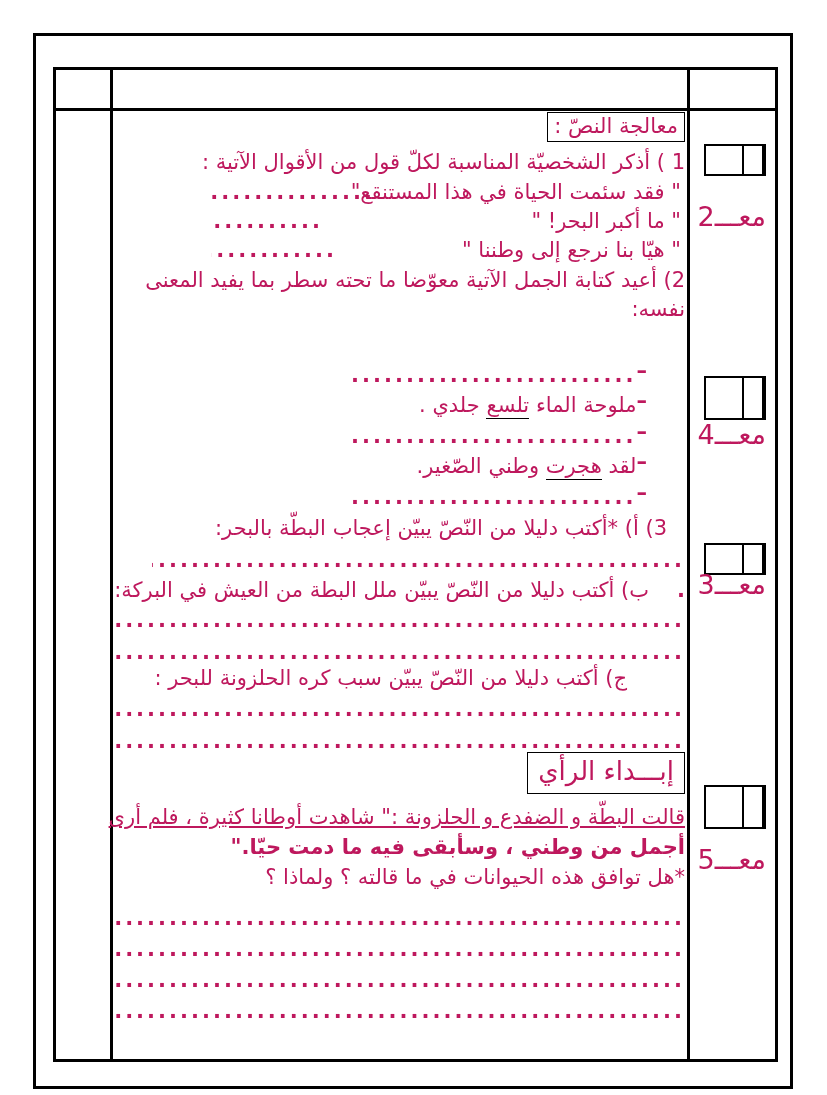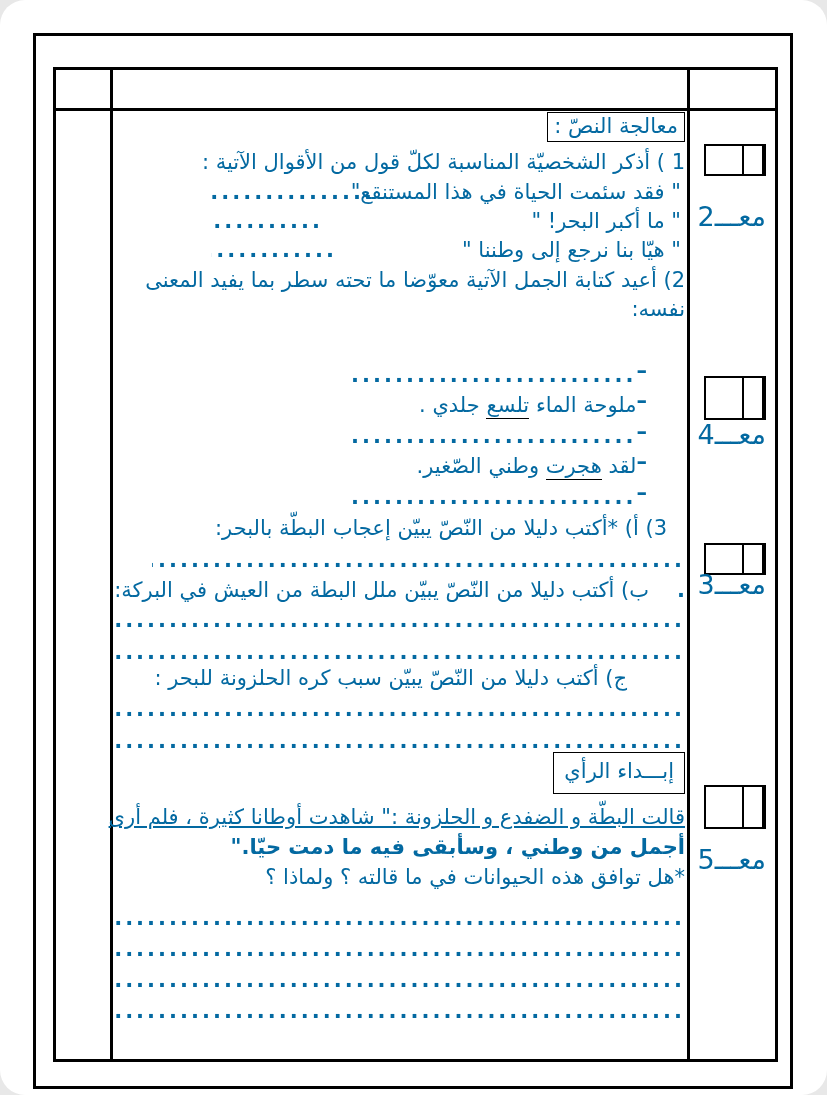--- a/index.html
+++ b/index.html
@@ -1,27 +1,27 @@
 <!DOCTYPE html>
 <html lang="ar"><head>
 <meta charset="utf-8">
 <style>
   html,body{margin:0;padding:0;background:#e8e8e8;}
   .sheet{
     position:relative;width:827px;height:1095px;background:#ffffff;
-    font-family:"DejaVu Sans",sans-serif;color:#0369a1;overflow:hidden;border-radius:25px;
+    font-family:"DejaVu Sans",sans-serif;color:#be185d;overflow:hidden;
   }
   .page-border{position:absolute;left:33px;top:33px;width:754px;height:1050px;border:3px solid #000;}
   .grid{position:absolute;left:53px;top:67px;width:719px;height:989px;border:3px solid #000;}
   .vline{position:absolute;width:3px;background:#000;}
   .hline{position:absolute;height:3px;background:#000;}
   .content{position:absolute;left:113px;top:110px;width:572px;height:950px;direction:rtl;}
   .row{position:absolute;left:0;right:0;height:30px;line-height:30px;font-size:21px;text-align:right;white-space:nowrap;}
   .titlebox{display:inline-block;border:1.5px solid #000;padding:0 6px 2px 6px;line-height:26px;font-size:21px;}
-  .opinionbox{display:inline-block;border:1.5px solid #000;padding:2px 10px 6px 10px;line-height:32px;font-size:21px;}
+  .opinionbox{display:inline-block;border:1.5px solid #000;padding:2px 10px 6px 10px;line-height:32px;font-size:26px;}
   .dots{font-weight:700;letter-spacing:3px;font-size:21px;display:inline-block;white-space:nowrap;overflow:hidden;vertical-align:bottom;height:30px;line-height:30px;}
   .dots-full{width:100%;}
   .qdots{position:absolute;top:0;left:98px;}
   .dash{display:inline-block;position:relative;top:-4px;font-weight:700;}
   .ul{border-bottom:1.5px solid #000;padding-bottom:1px;}
   .lead-dot{margin-left:28px;font-weight:700;}
   
   .score-box{position:absolute;left:704px;width:62px;border:2px solid #000;box-sizing:border-box;display:flex;background:#fff;}
   .score-cell{flex:1;}
   .score-cell + .score-cell{border-right:2px solid #000;}

